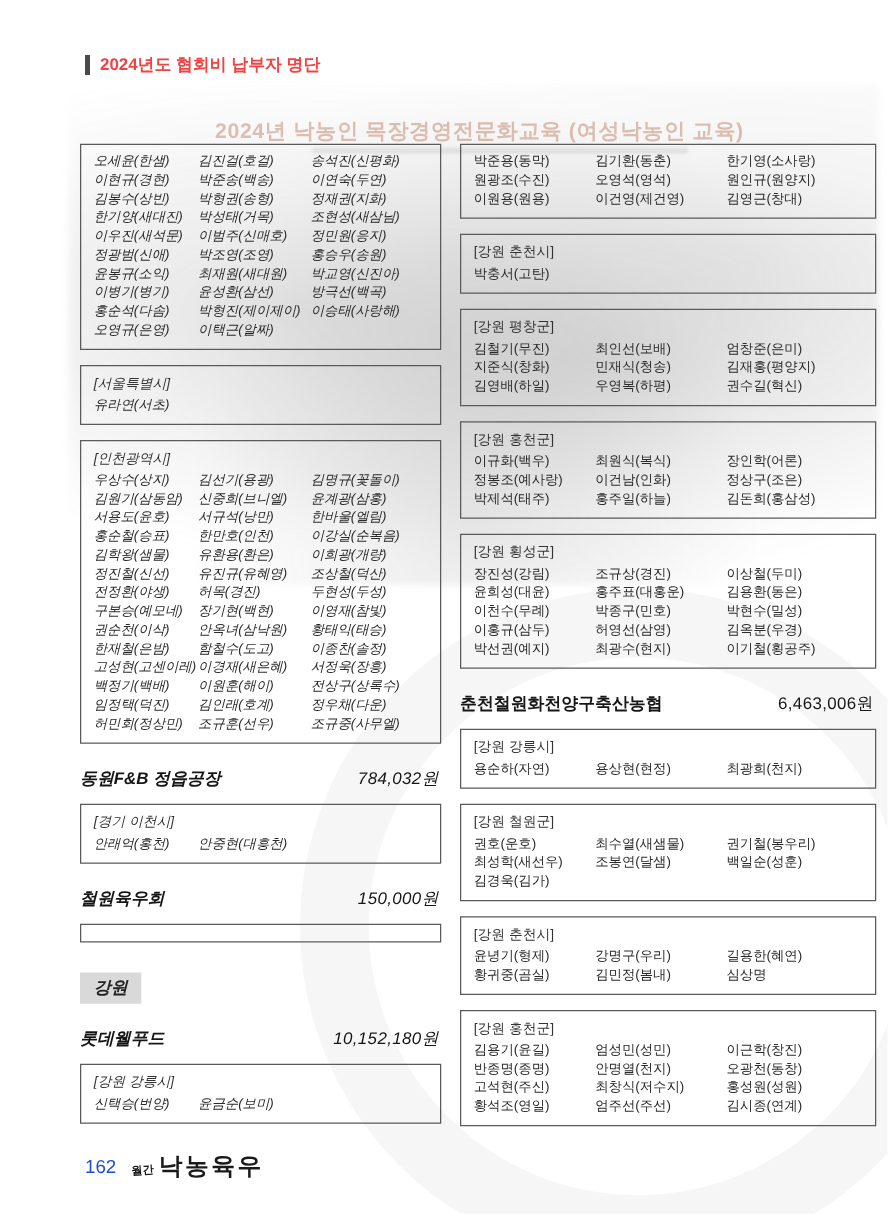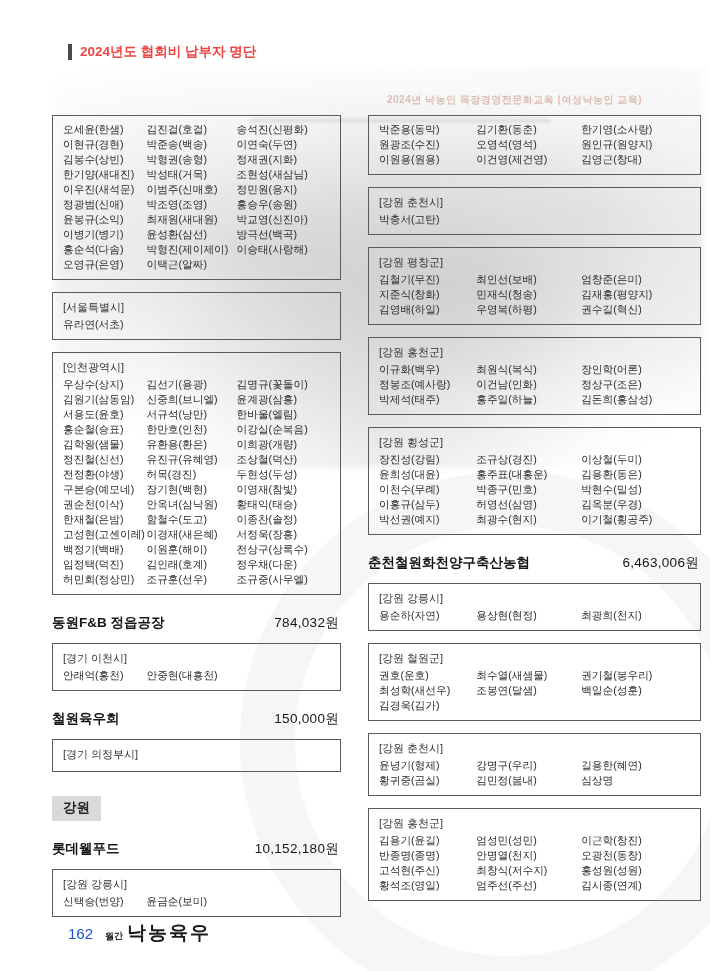--- a/index.html
+++ b/index.html
@@ -24,40 +24,39 @@
     z-index:0;
   }
   .circle-watermark {
     position:absolute; right:-70px; bottom:-40px;
     width:430px; height:430px; border-radius:50%;
     border:55px solid rgba(185,185,185,0.13);
     z-index:0;
   }
   .banner-text {
     position:absolute; top:93px; left:172px; width:470px;
-    font-size:10px; font-weight:bold; letter-spacing:0.5px;
+    font-size:17px; font-weight:bold; letter-spacing:0.5px;
     color:rgba(196,142,116,0.55);
     white-space:nowrap;
     z-index:1;
-    text-align:right;
   }
   .banner-subline {
     position:absolute; top:118px; left:250px; width:300px; height:5px;
     background:rgba(150,150,150,0.18); filter:blur(1px); z-index:1;
   }
 
   .page-title {
     position:absolute; top:44px; left:68px;
     font-size:13.5px; font-weight:bold; color:#ef4444;
     border-left:4px solid #4a4a4a; padding-left:8px; line-height:1.15;
     z-index:2;
   }
 
   .col { position:absolute; top:115px; z-index:2; }
-  .col-left  { left:52px;  width:289px; }
+  .col-left  { left:64px;  width:289px;font-style:italic; }
   .col-right { left:368px; width:333px; }
 
   .box {
     border:1.2px solid #5a5a5a;
     padding:6px 10px 7px 10px;
     margin-bottom:12px;
     background:transparent;
   }
   .region-label {
     font-size:11px; color:#333; line-height:16px; margin-bottom:2px;
@@ -244,21 +243,20 @@
         <span class="member-name">안래억(홍천)</span>
         <span class="member-name">안중현(대흥천)</span>
         <span class="member-name"></span>
       </div>
     </div>
     <div class="org-row">
       <span class="org-name">철원육우회</span>
       <span class="org-amount">150,000원</span>
     </div>
     <div class="box">
-      <div class="region-label">[경기 의정부시]</div>
     </div>
     <div class="section-label-wrap"><div class="section-label">강원</div></div>
     <div class="org-row">
       <span class="org-name">롯데웰푸드</span>
       <span class="org-amount">10,152,180원</span>
     </div>
     <div class="box">
       <div class="region-label">[강원 강릉시]</div>
       <div class="name-row">
         <span class="member-name">신택승(번양)</span>

